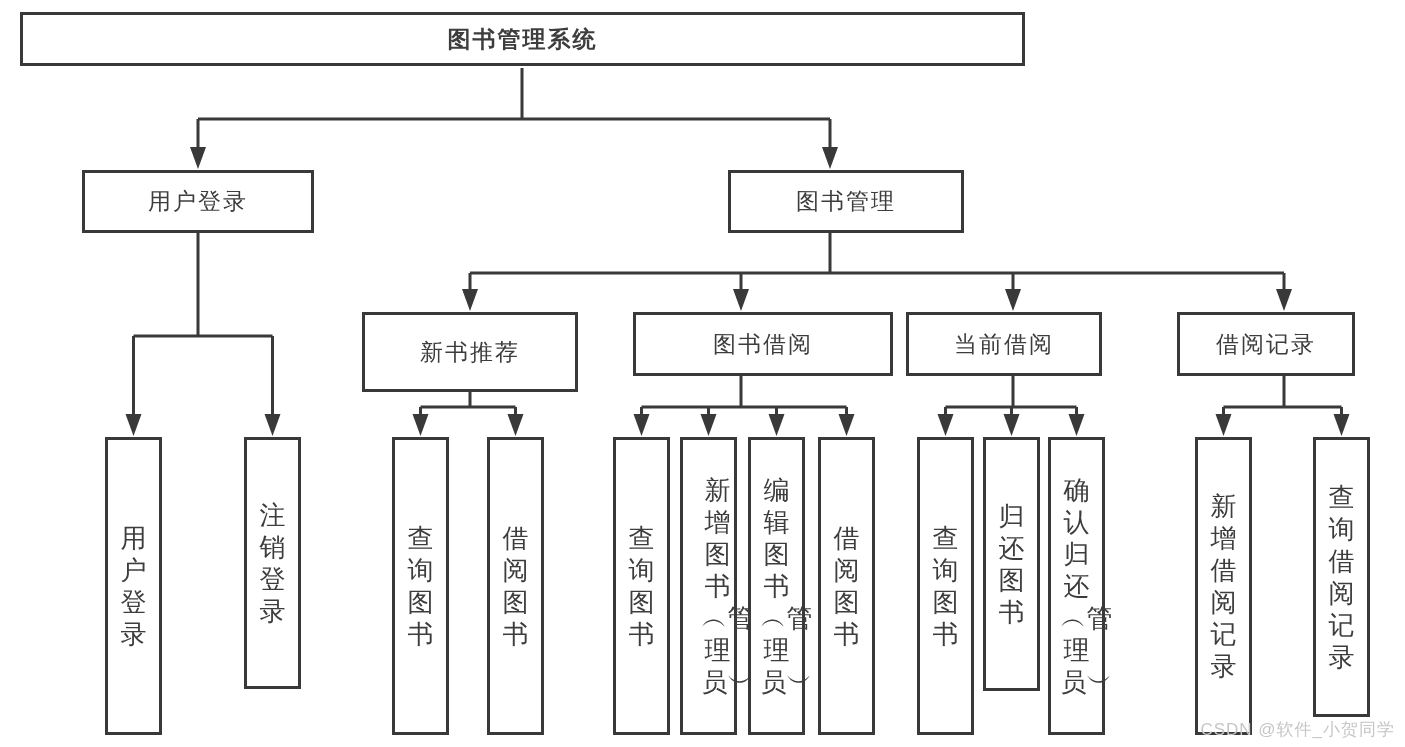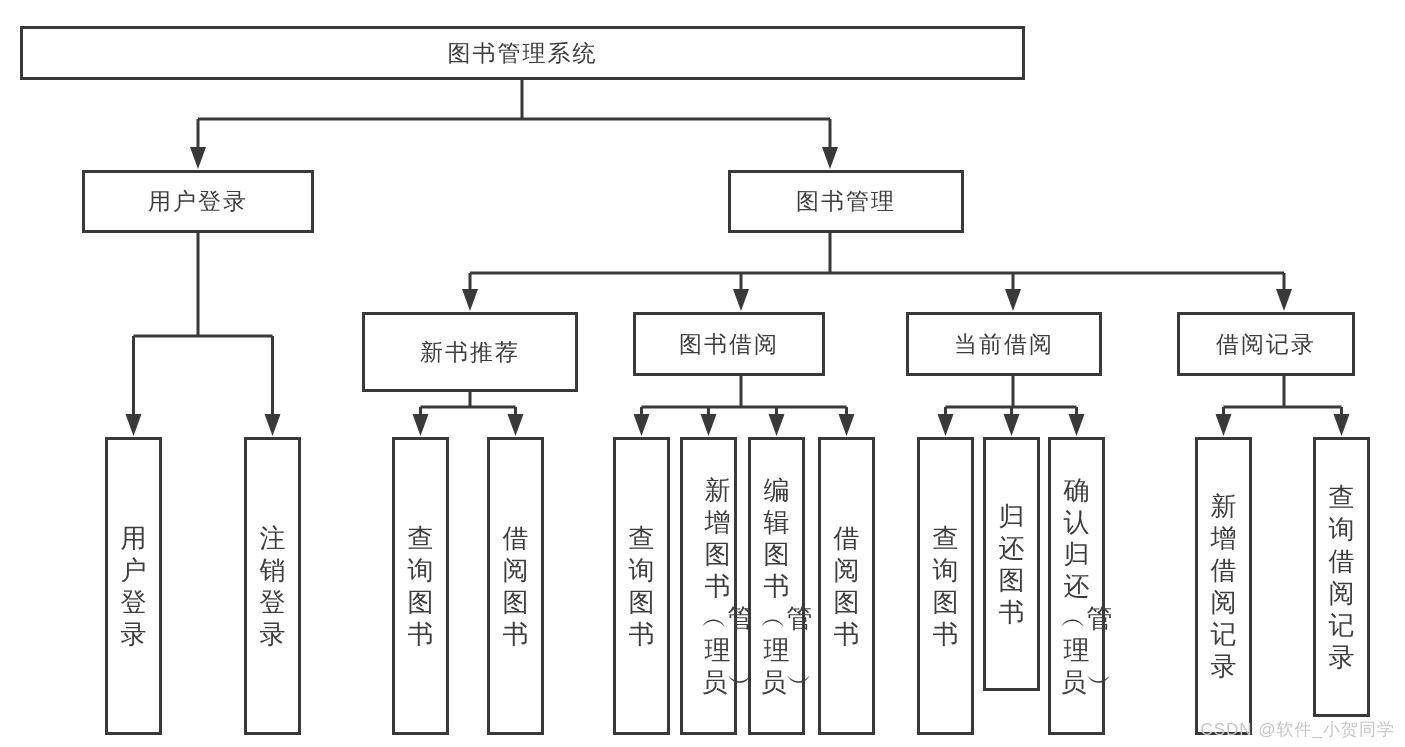--- a/index.html
+++ b/index.html
@@ -104,48 +104,48 @@
     <path class="arrow" d="M1003.5 414 H1019.5 L1011.5 436 Z"></path>
     <path class="arrow" d="M1068.5 414 H1084.5 L1076.5 436 Z"></path>
   </g>
   <g>
     <path class="wire" d="M1284 376 V407 M1223.5 407 H1341.5 M1223.5 407 V418 M1341.5 407 V418"></path>
     <path class="arrow" d="M1215.5 414 H1231.5 L1223.5 436 Z"></path>
     <path class="arrow" d="M1333.5 414 H1349.5 L1341.5 436 Z"></path>
   </g>
 </svg>
 
-<div class="box" style="left:20px; top:26px; width:1005px; height:54px;">
+<div class="box" style="left:20px; top:12px; width:1005px; height:54px;font-weight:bold;">
   <span class="hlabel">图书管理系统</span>
 </div>
 
 <div class="box" style="left:82px; top:170px; width:232px; height:63px;">
   <span class="hlabel">用户登录</span>
 </div>
 <div class="box" style="left:712px; top:170px; width:236px; height:63px;margin-left:16px;">
   <span class="hlabel">图书管理</span>
 </div>
 
 <div class="box" style="left:362px; top:312px; width:216px; height:80px;">
   <span class="hlabel">新书推荐</span>
 </div>
-<div class="box" style="left:633px; top:312px; width:192px; height:64px;">
+<div class="box" style="left:633px; top:312px; width:260px; height:64px;">
   <span class="hlabel">图书借阅</span>
 </div>
 <div class="box" style="left:906px; top:312px; width:196px; height:64px;">
   <span class="hlabel">当前借阅</span>
 </div>
 <div class="box" style="left:1177px; top:312px; width:178px; height:64px;">
   <span class="hlabel">借阅记录</span>
 </div>
 
 <div class="box leaf" style="left:105px; top:437px; width:57px; height:298px;">
   <div class="vtext">用户登录</div>
 </div>
-<div class="box leaf" style="left:244px; top:437px; width:57px; height:298px;">
+<div class="box leaf" style="left:244px; top:437px; width:57px; height:252px;">
   <div class="vtext">注销登录</div>
 </div>
 
 <div class="box leaf" style="left:392px; top:437px; width:57px; height:298px;">
   <div class="vtext">查询图书</div>
 </div>
 <div class="box leaf" style="left:487px; top:437px; width:57px; height:298px;">
   <div class="vtext">借阅图书</div>
 </div>
 

